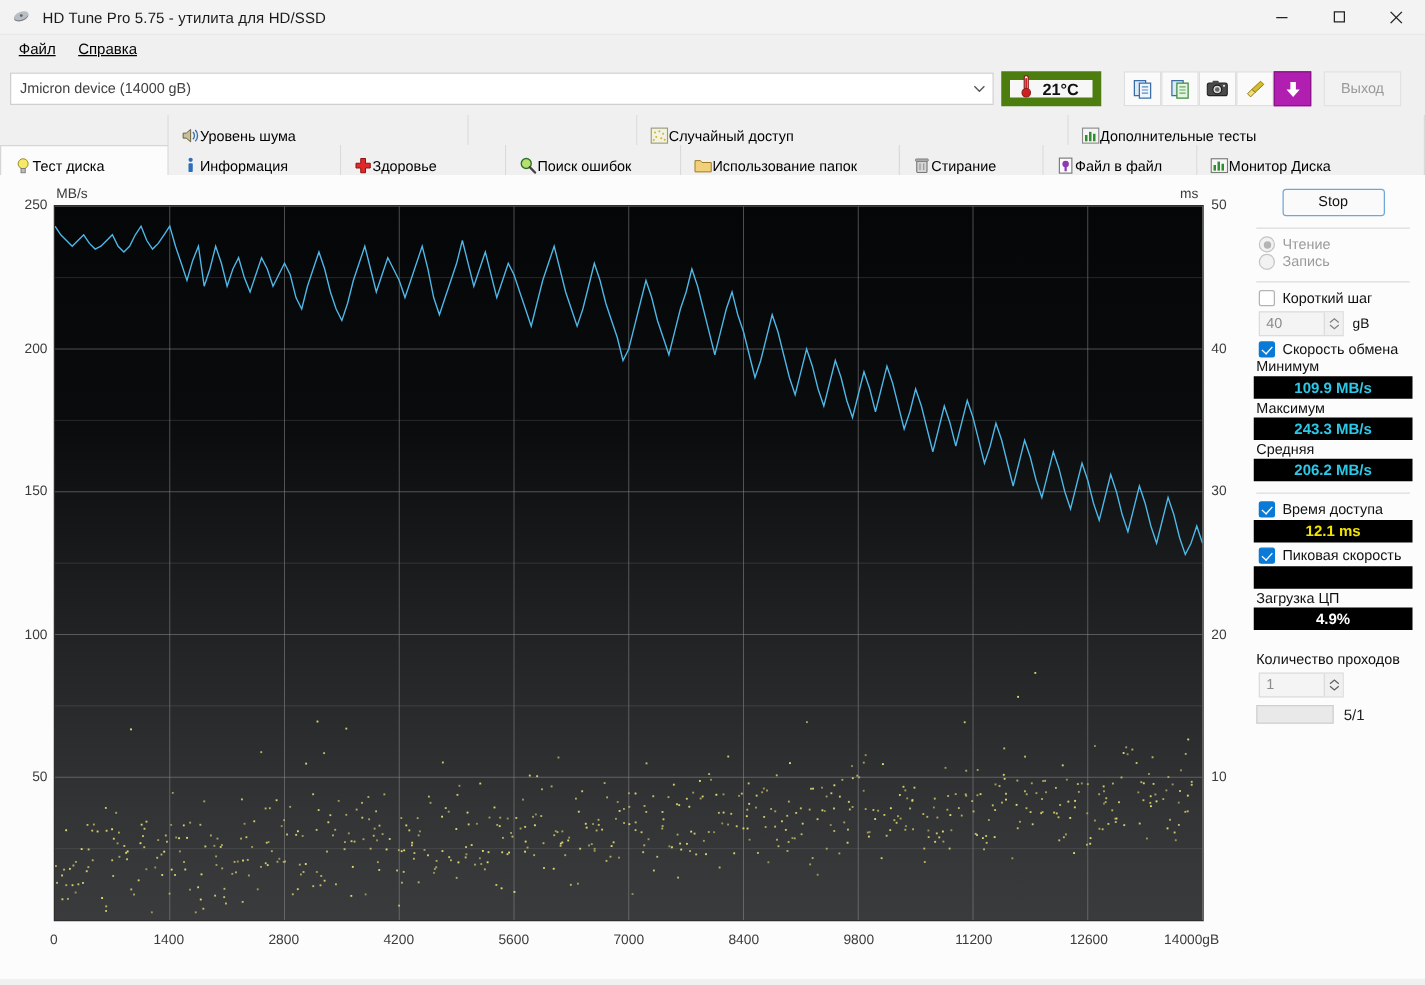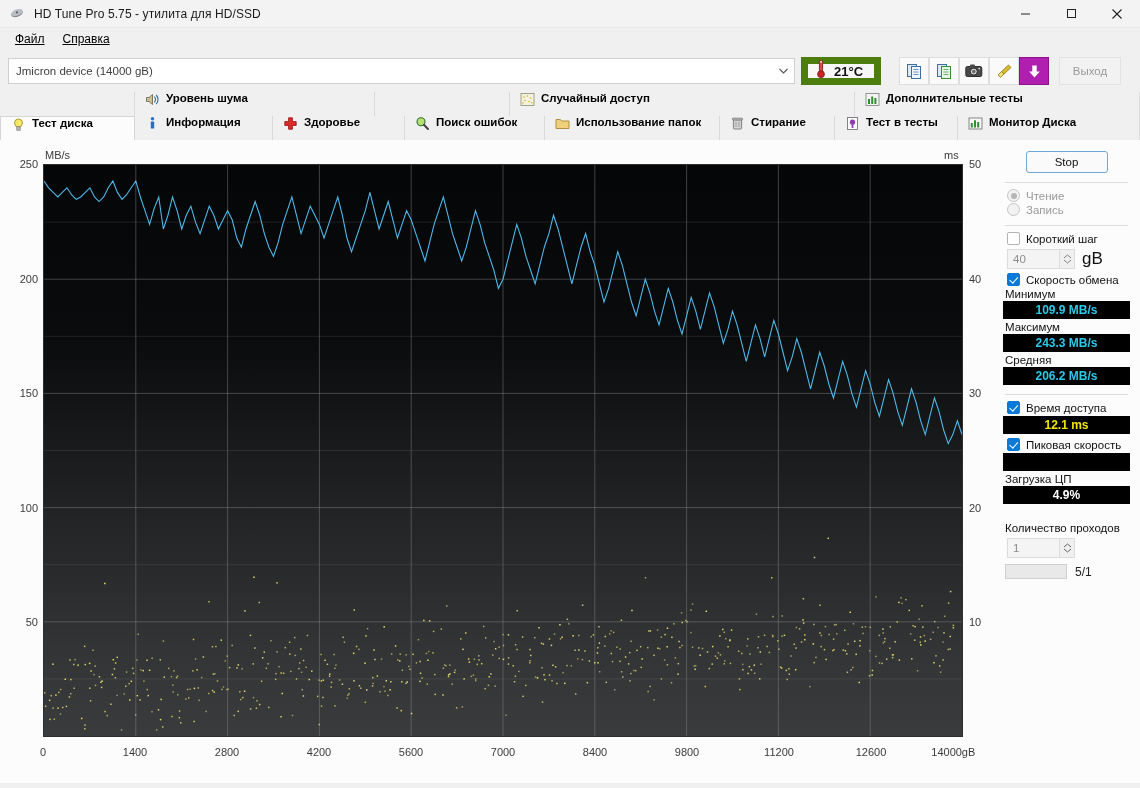--- a/index.html
+++ b/index.html
@@ -100,27 +100,26 @@
     background: #f0f0f0; position: relative;
   }
   .tabrow {
     position: absolute; left: 0; right: 0; height: 24px;
     display: flex;
   }
   .tabrow.row1 { top: 0; }
   .tabrow.row2 { top: 24px; }
   .tab {
     height: 24px;
-    display: flex; align-items: flex-start; gap: 6px;
+    display: flex; align-items: flex-end; 
     padding: 0 10px;
     font-size: 11.5px; color: #000;
     border-right: 1px solid #dadada;
     background: #f0f0f0;
     white-space: nowrap;
-    font-weight: bold;
   }
   .tab.selected {
     background: #fcfcfc;
     border-top: 1px solid #d6d6d6;
     border-left: 1px solid #d6d6d6;
     border-right: 1px solid #d6d6d6;
     border-bottom: none;
   }
   .tab-ico { width: 15px; height: 15px; flex: 0 0 15px; display:block; }
 
@@ -193,21 +192,21 @@
   .spin {
     width: 68px; height: 20px; background: #f4f4f4; border: 1px solid #dcdcdc;
     display: flex; align-items: center; justify-content: space-between;
     font-size: 11.5px; color: #8c8c8c; padding-left: 5px;
   }
   .spin-btns {
     width: 15px; height: 18px; border-left: 1px solid #dcdcdc;
     display: flex; flex-direction: column; align-items: center; justify-content: center;
     background: #f0f0f0;
   }
-  .spin-unit { font-size: 17px; color: #111; }
+  .spin-unit { font-size: 11px; color: #111; }
   .readout {
     height: 18px; background: #000;
     display: flex; align-items: center; justify-content: center;
     font-size: 12px; font-weight: bold; margin-bottom: 1px;
     font-family: "Liberation Sans", sans-serif;
   }
   .readout.cyan { color: #2bc8e8; }
   .readout.yellow { color: #f2e400; }
   .readout.white { color: #ffffff; }
   .progress-row { display:flex; align-items:center; gap: 8px; margin: 6px 0 0 2px; }
@@ -422,21 +421,21 @@
         <span>Стирание</span>
       </div>
       <div class="tab" style="width:123px">
         <span class="tab-ico">
           <svg width="15" height="15" viewBox="0 0 15 15">
             <rect x="2.5" y="1.5" width="10" height="12" fill="#fbfbfb" stroke="#777" stroke-width="0.9"></rect>
             <circle cx="7.5" cy="6.2" r="2.6" fill="#8e3ab0"></circle>
             <rect x="6.6" y="8.6" width="1.8" height="3.4" fill="#8e3ab0"></rect>
           </svg>
         </span>
-        <span>Тест в тесты</span>
+        <span>Файл в файл</span>
       </div>
       <div class="tab" style="flex:1 1 auto">
         <span class="tab-ico">
           <svg width="15" height="15" viewBox="0 0 15 15">
             <rect x="1" y="2" width="13" height="11" fill="#f6f6f6" stroke="#7a7a7a" stroke-width="0.9"></rect>
             <rect x="2.8" y="7" width="2" height="4.5" fill="#2f8f2f"></rect>
             <rect x="6" y="4.3" width="2" height="7.2" fill="#2f8f2f"></rect>
             <rect x="9.2" y="6" width="2" height="5.5" fill="#2f8f2f"></rect>
           </svg>
         </span>

